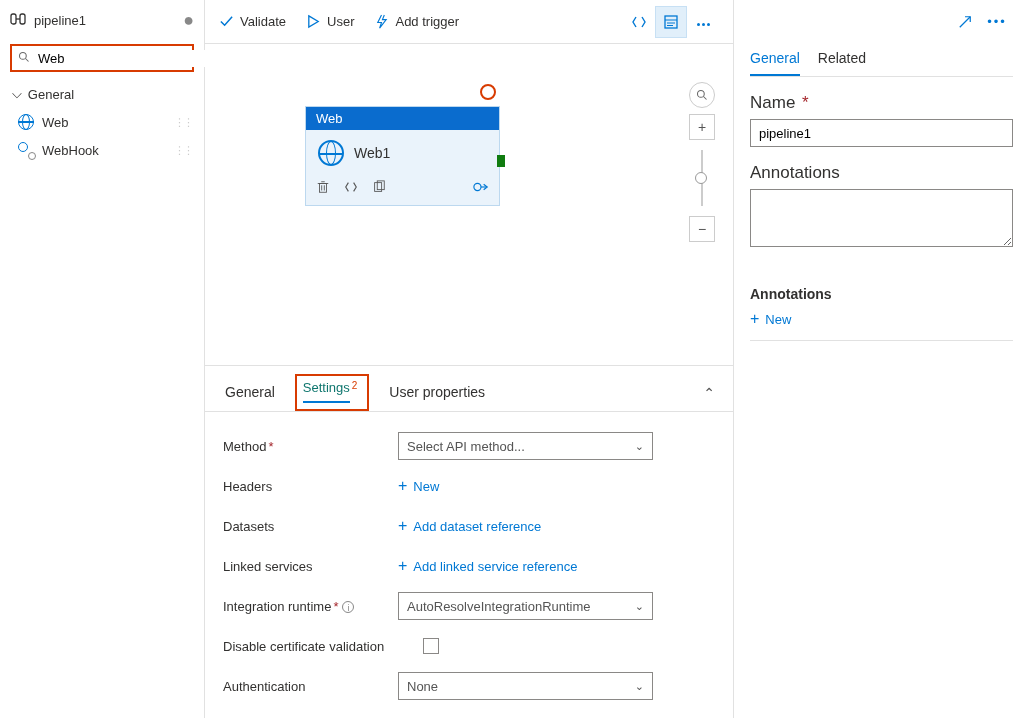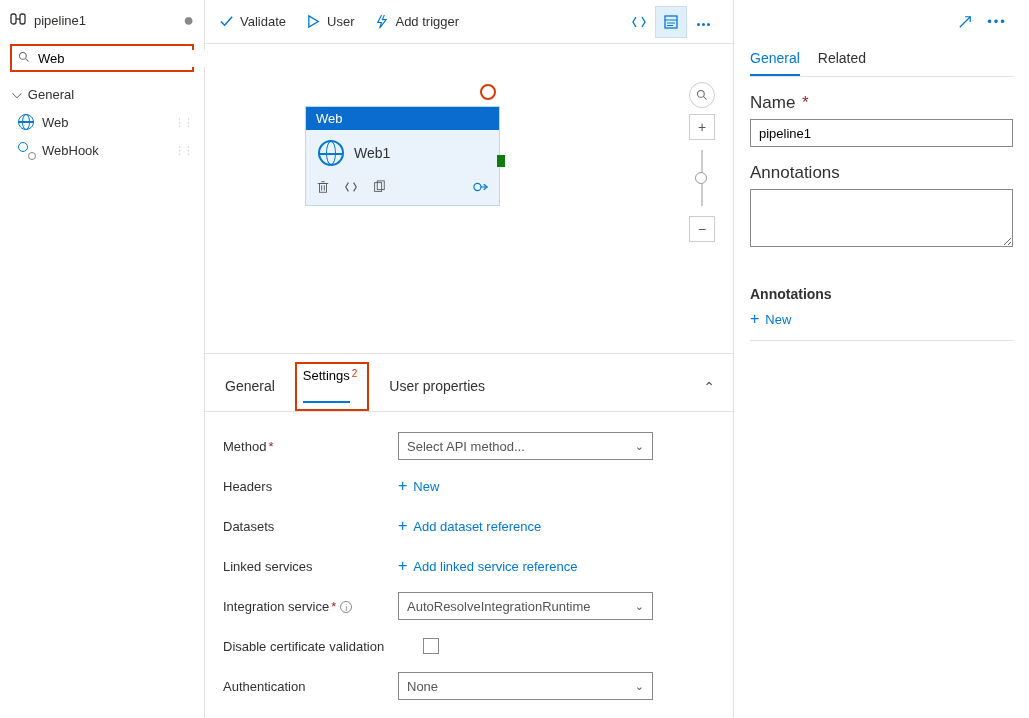--- a/index.html
+++ b/index.html
@@ -57,21 +57,21 @@
   .activity-node .name { font-size:14px; }
   .activity-node .actions { display:flex; align-items:center; padding:4px 10px 8px 10px; gap:14px; color:#555; }
   .activity-node .actions .sp { flex:1; }
   .out-handle { position:absolute; right:-6px; top:48px; width:8px; height:12px; background:#107c10; }
 
   
   .bottom { border-top:1px solid #e1e1e1; padding:0 0 12px 0; }
   .btabs { display:flex; align-items:center; padding:8px 18px 0 18px; gap:18px; border-bottom:1px solid #e1e1e1; position:relative; }
   .btab { padding:8px 2px 10px 2px; cursor:pointer; position:relative; font-size:14px; }
   .settings-box { border:2px solid #d83b01; padding:4px 10px 6px 6px; display:flex; align-items:flex-start; cursor:pointer; position:relative; }
-  .settings-box .lbl { color:#000000; border-bottom:2px solid #0078d4; padding-bottom:18px; }
+  .settings-box .lbl { color:#0f766e; border-bottom:2px solid #0078d4; padding-bottom:6px; }
   .settings-box sup { color:#d83b01; font-size:10px; margin-left:2px; }
   .btabs .collapse { margin-left:auto; color:#555; cursor:pointer; font-size:14px; }
 
   .form { padding:14px 18px 0 18px; }
   .row { display:flex; align-items:center; min-height:40px; }
   .row .label { width:175px; font-size:13px; }
   .req { color:#a4262c; margin-left:2px; }
   .info { display:inline-block; width:12px; height:12px; border:1px solid #888; border-radius:50%; font-size:9px; line-height:12px; text-align:center; color:#888; margin-left:4px; }
   .txt, .sel { width:255px; height:28px; border:1px solid #8a8886; background:#fff; padding:0 8px; font-size:13px; color:#555; display:flex; align-items:center; justify-content:space-between; }
   .sel .chev { font-size:11px; color:#555; }
@@ -268,21 +268,21 @@
             </div>
         </div>
         <div class="row">
           <div class="label">Linked services</div>
           <div class="addlink">
               <span class="plus">+</span>
               <span>Add linked service reference</span>
             </div>
         </div>
         <div class="row">
-          <div class="label"><span>Integration service</span><span class="req">*</span><span class="info">i</span></div>
+          <div class="label"><span>Integration runtime</span><span class="req">*</span><span class="info">i</span></div>
           <div class="sel">
               <span>AutoResolveIntegrationRuntime</span>
               <span class="chev">⌄</span>
             </div>
         </div>
         <div class="row">
           <div class="label" style="width:200px;">Disable certificate validation</div>
           <div class="chk"></div>
         </div>
         <div class="row">

